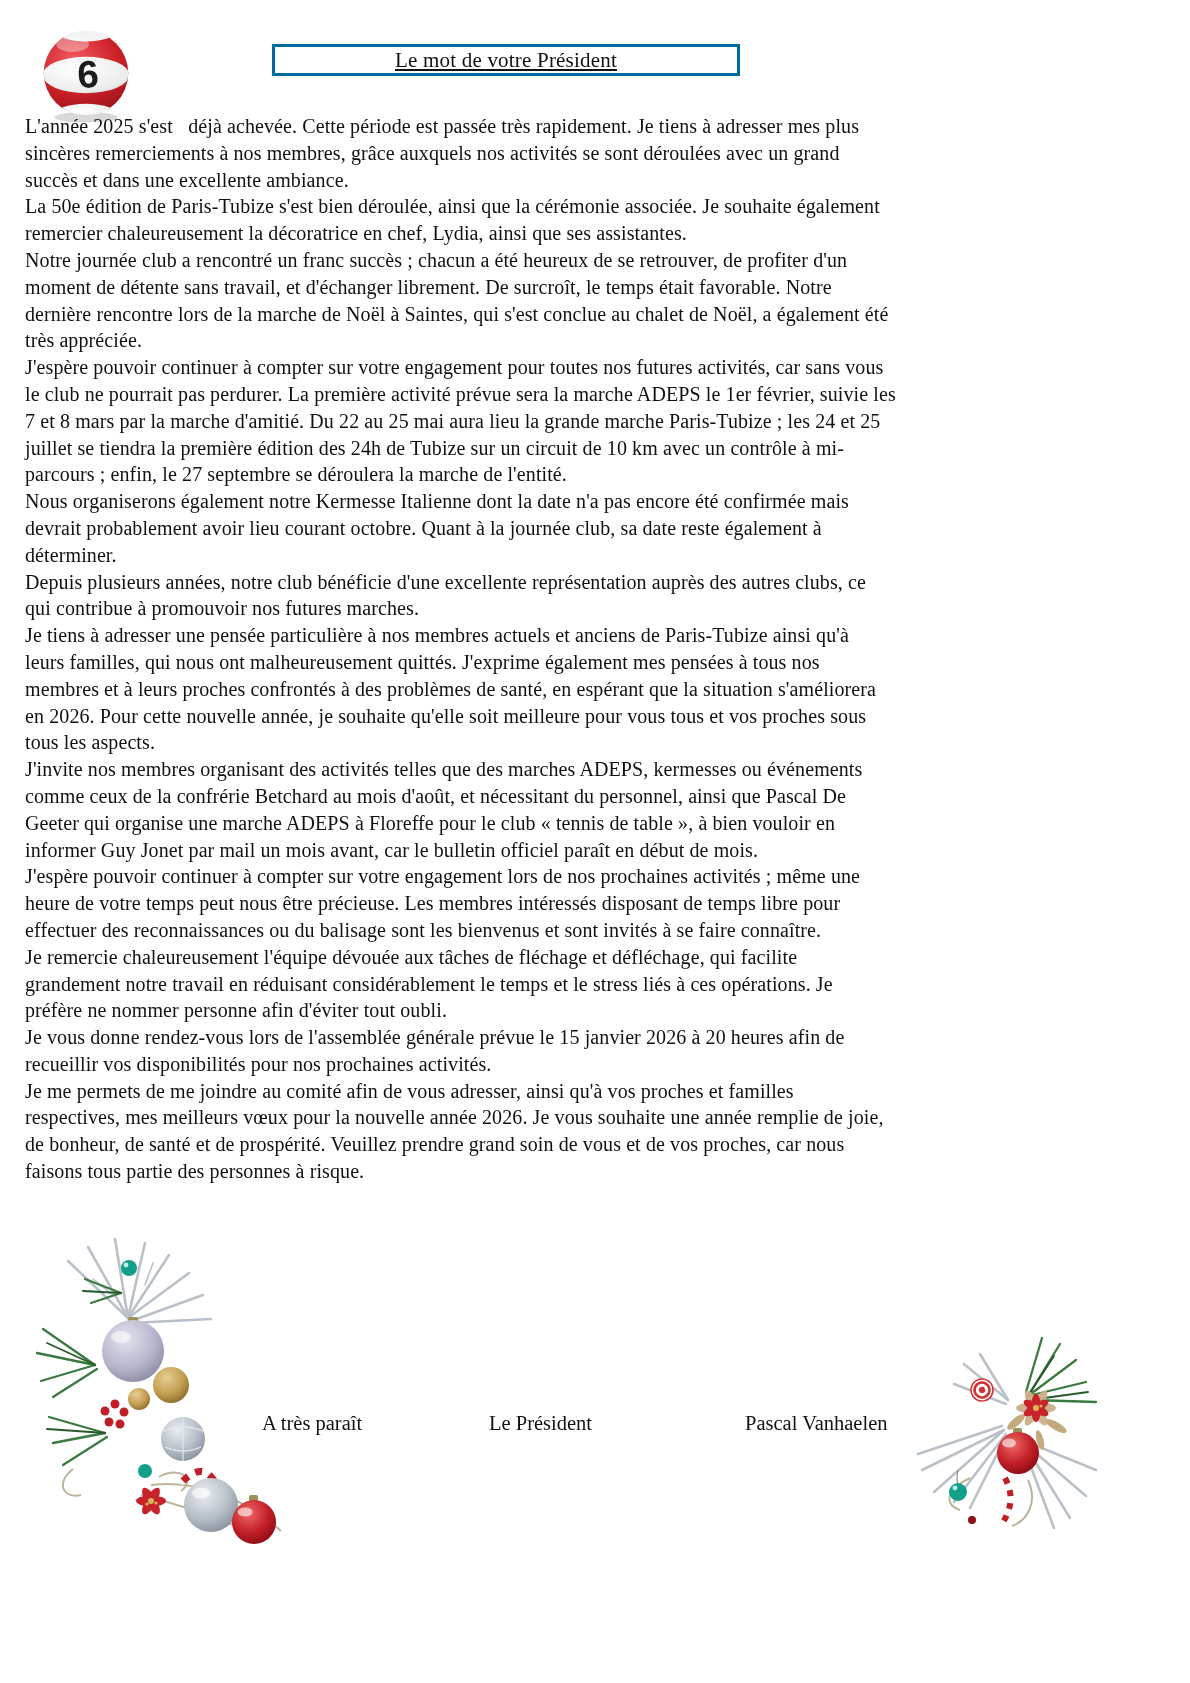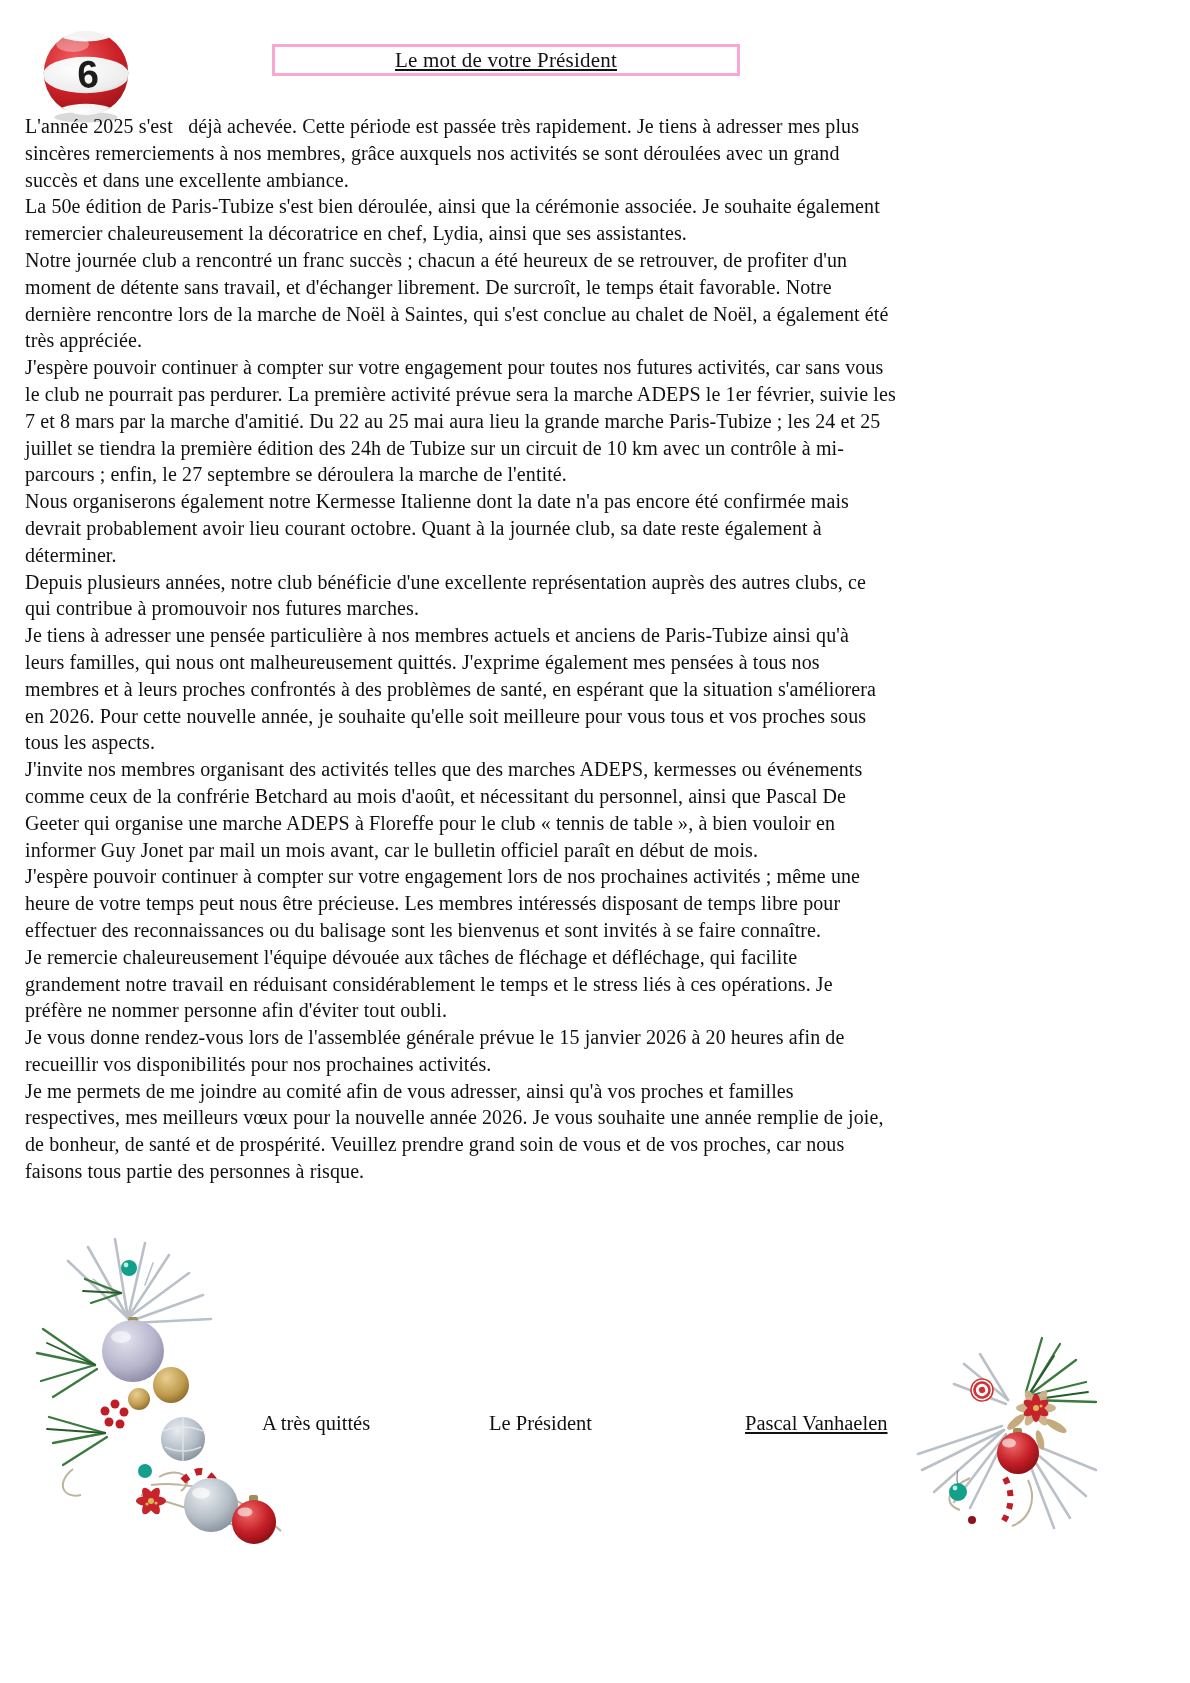--- a/index.html
+++ b/index.html
@@ -9,21 +9,21 @@
     background:#ffffff;
     overflow:hidden;
     font-family:"Liberation Serif", serif;
     color:#111;
     margin:0 auto;
   }
   
   .ball{position:absolute;left:38px;top:27px;width:96px;height:96px;}
   .title-box{
     position:absolute;left:272px;top:44px;width:468px;height:32px;
-    border:3px solid #f9a8d4;
+    border:3px solid #0369a1;
     display:flex;align-items:center;justify-content:center;
     box-sizing:border-box;
   }
   .title-box span{
     font-size:21px;
     text-decoration:underline;
     text-underline-offset:2px;
     letter-spacing:.2px;
     white-space:nowrap;
   }
@@ -31,21 +31,21 @@
   .letter{
     position:absolute;left:25px;top:113px;width:1150px;
     font-size:20px;line-height:26.8px;
     white-space:pre;
     letter-spacing:.1px;
   }
   
   .sig{position:absolute;top:1412px;font-size:20.5px;white-space:nowrap;}
   .sig.farewell{left:262px;}
   .sig.role{left:489px;}
-  .sig.name{left:745px;text-decoration:underline;}
+  .sig.name{left:745px;}
   
   .deco-left{position:absolute;left:33px;top:1233px;width:255px;height:312px;}
   .deco-right{position:absolute;left:908px;top:1330px;width:200px;height:235px;}
 </style>
 </head>
 <body>
 
 <div class="page">
 
   <svg class="ball" viewBox="0 0 100 100" aria-hidden="true">
@@ -114,21 +114,21 @@
 Je remercie chaleureusement l'équipe dévouée aux tâches de fléchage et défléchage, qui facilite
 grandement notre travail en réduisant considérablement le temps et le stress liés à ces opérations. Je
 préfère ne nommer personne afin d'éviter tout oubli.
 Je vous donne rendez-vous lors de l'assemblée générale prévue le 15 janvier 2026 à 20 heures afin de
 recueillir vos disponibilités pour nos prochaines activités.
 Je me permets de me joindre au comité afin de vous adresser, ainsi qu'à vos proches et familles
 respectives, mes meilleurs vœux pour la nouvelle année 2026. Je vous souhaite une année remplie de joie,
 de bonheur, de santé et de prospérité. Veuillez prendre grand soin de vous et de vos proches, car nous
 faisons tous partie des personnes à risque.</div>
 
-  <div class="sig farewell">A très quittés</div>
+  <div class="sig farewell">A très paraît</div>
   <div class="sig role">Le Président</div>
   <div class="sig name">Pascal Vanhaelen</div>
 
   <svg class="deco-left" viewBox="0 0 255 312" aria-hidden="true">
     <defs>
       <radialGradient id="gLav" cx="38%" cy="30%" r="80%">
         <stop offset="0%" stop-color="#e3e3ef"></stop>
           <stop offset="60%" stop-color="#b7b5cc"></stop>
           <stop offset="100%" stop-color="#83829c"></stop>
       </radialGradient>

